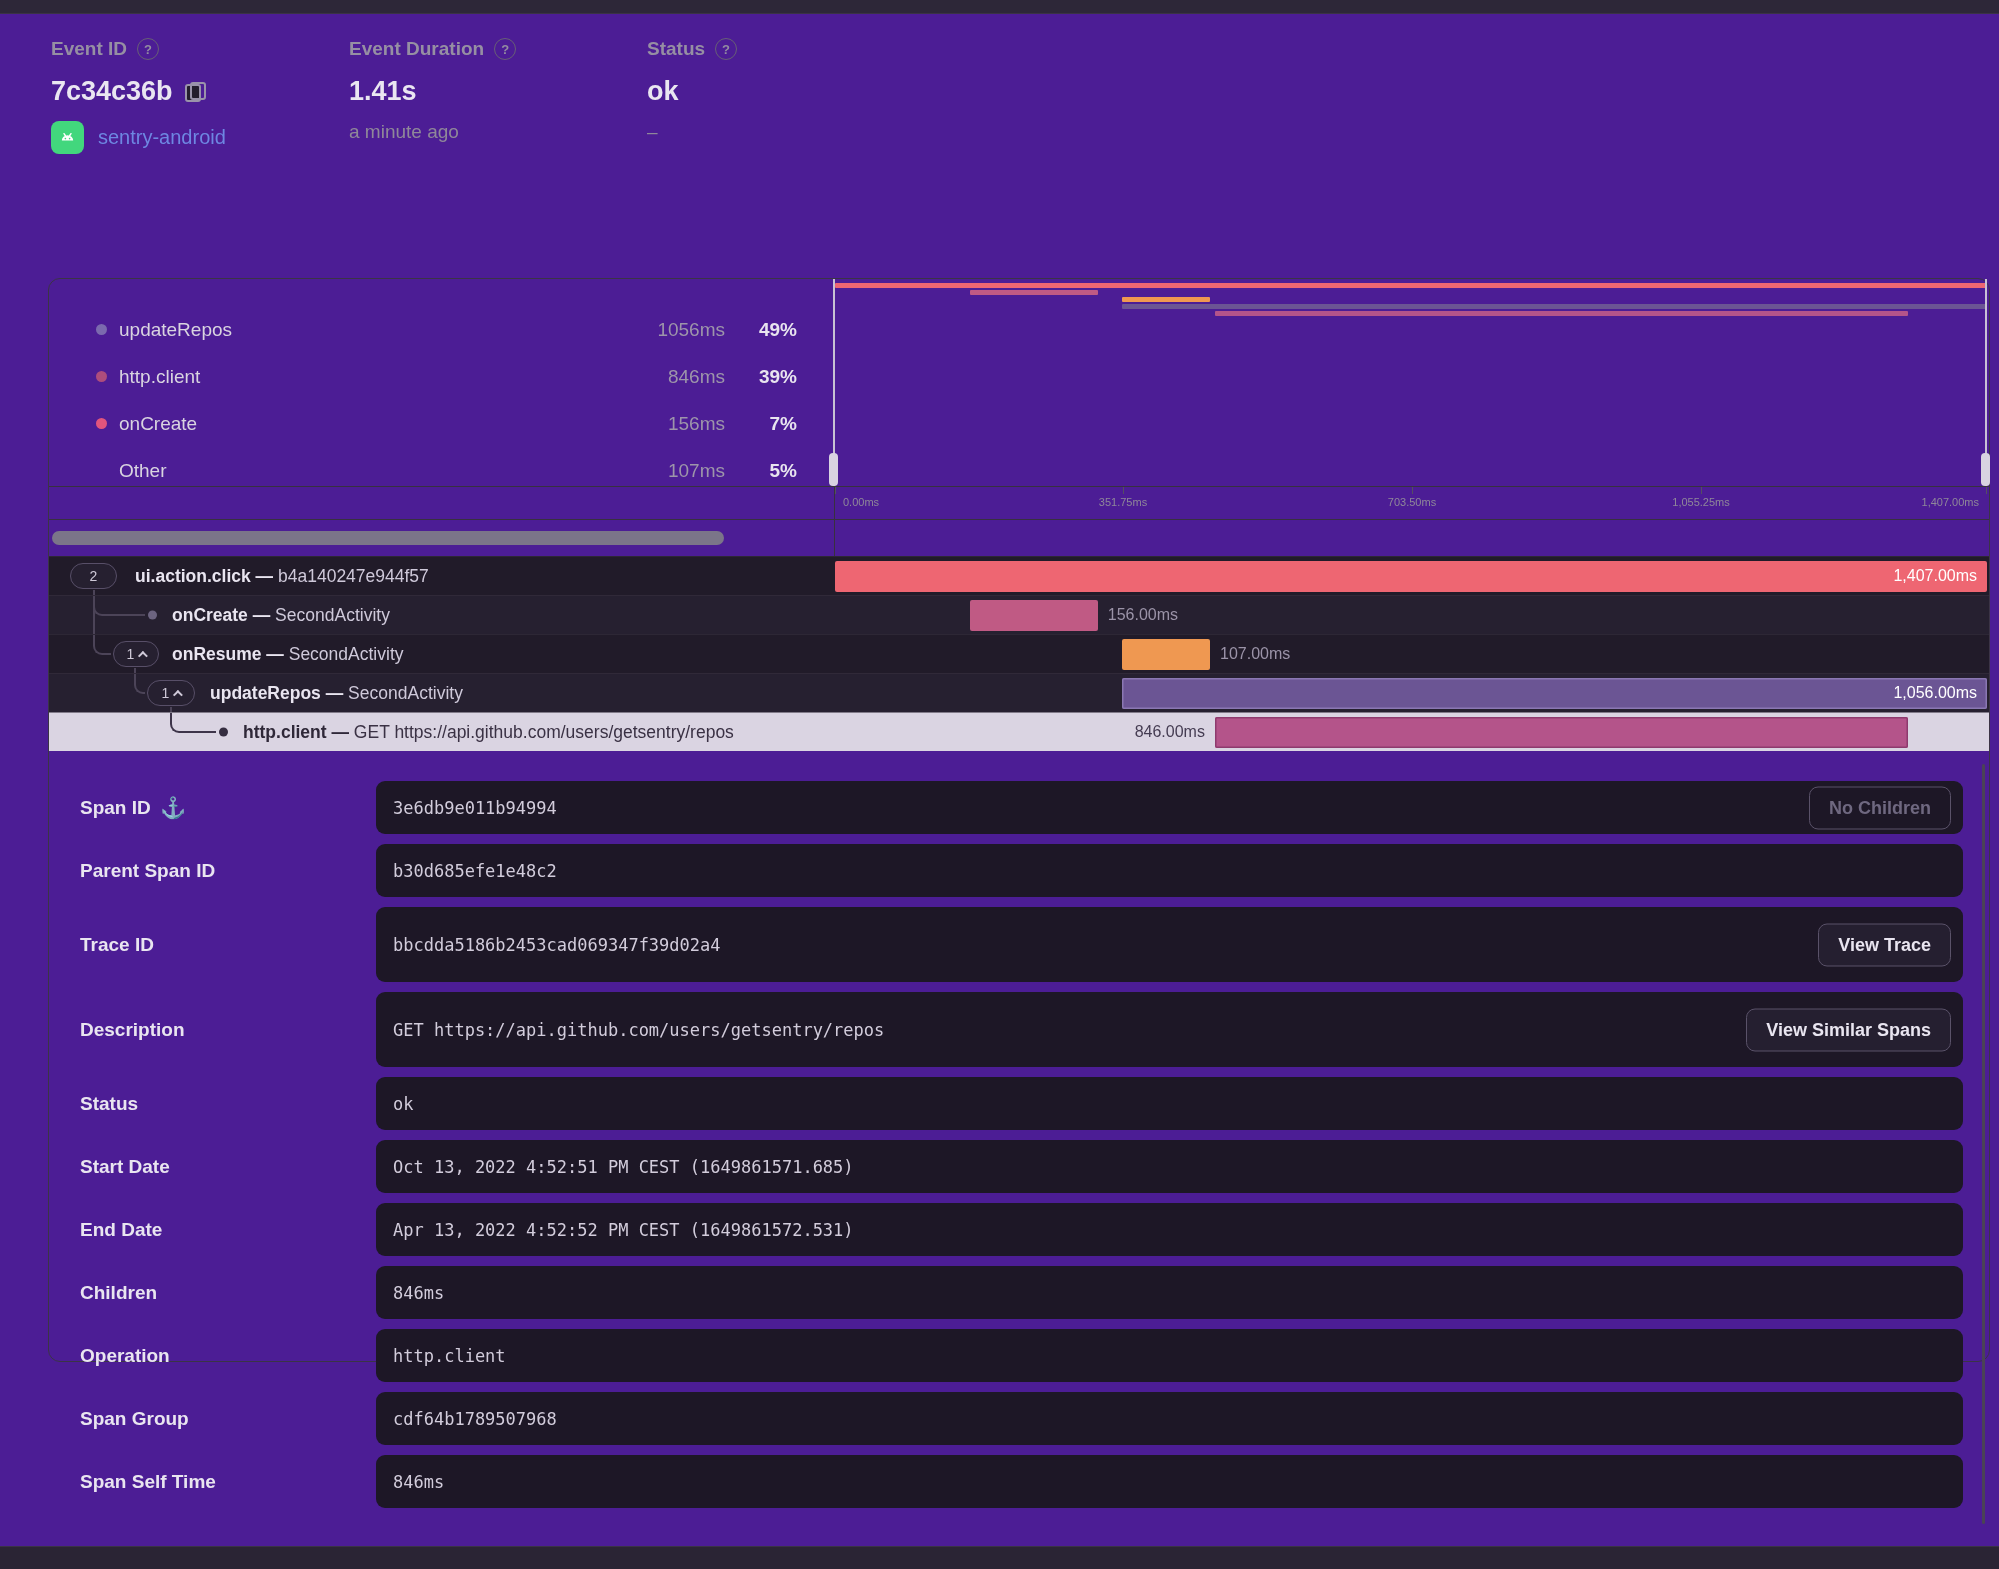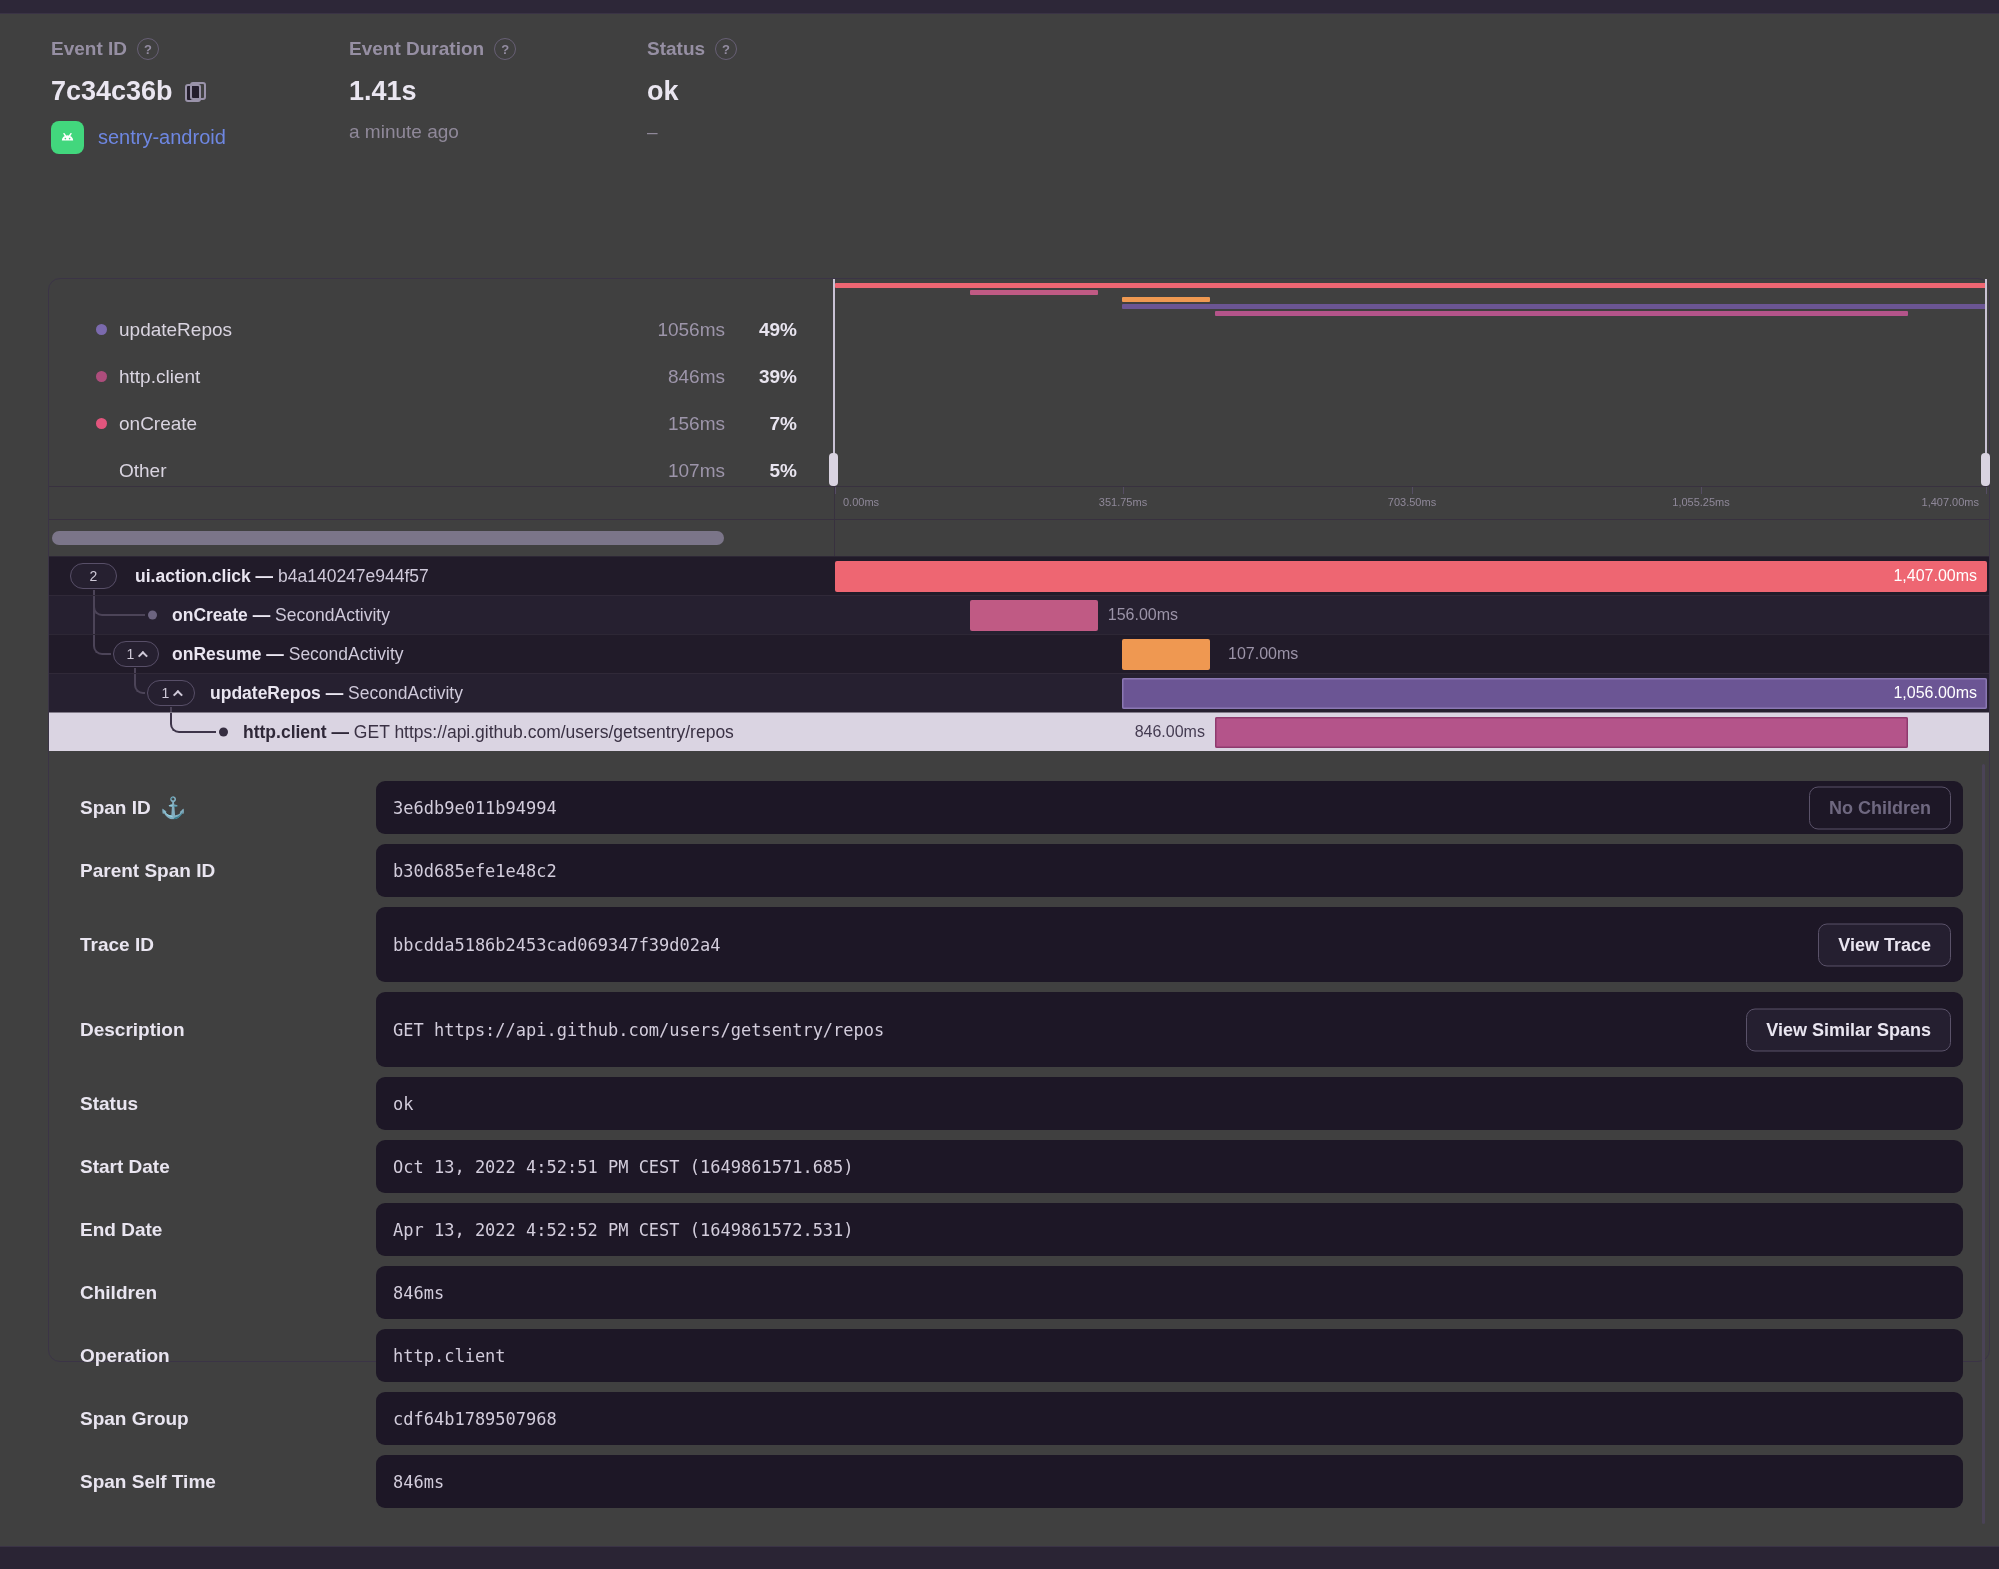--- a/index.html
+++ b/index.html
@@ -1,19 +1,19 @@
 <!DOCTYPE html>
 <html><head>
 <meta charset="utf-8">
 <style>
   * { margin:0; padding:0; box-sizing:border-box; }
   html,body { background:#241e2d; }
   #app{
     position:relative; width:1999px; height:1569px; overflow:hidden;
-    background:#404040; font-family:"Liberation Sans", sans-serif; color:#ece8f3;
+    background:#4c1d95; font-family:"Liberation Sans", sans-serif; color:#ece8f3;
   }
   .abs{ position:absolute; }
 
   
   #top-strip{ left:0; top:0; width:1999px; height:14px; background:#2d2738; border-bottom:1px solid #3a3345; }
   #bottom-strip{ left:0; top:1546px; width:1999px; height:23px; background:#2a2434; border-top:1px solid #3a3345; }
 
   
   #header{ left:51px; top:38px; display:flex; }
   .h-col{ width:298px; }
@@ -297,21 +297,21 @@
             <span class="chev-up"></span>
           </span>
           <span class="tree-text" style="left:123px">
             <span class="op">onResume</span>
             <span class="dash">—</span>
             <span class="desc">SecondActivity</span>
           </span>
         </div>
         <div class="chart-cell">
           <div class="wf-bar" style="left: 24.9467%; width: 7.60483%; background: rgb(239, 152, 81);"></div>
-          <div class="wf-label outside" style="left: calc(32.5515% + 10px); margin-left: 8px;">107.00ms</div>
+          <div class="wf-label outside" style="left: calc(32.5515% + 10px);">107.00ms</div>
         </div>
       </div>
 
       <div class="t-row shade-b">
         <div class="tree-cell">
           <span class="elbow" style="left:85px; width:11px;"></span>
           <span class="trunk" style="left:121px; top:33px; height:6px;"></span>
           <span class="pill" style="left:98px; width:48px;">
             <span>1</span>
             <span class="chev-up"></span>

